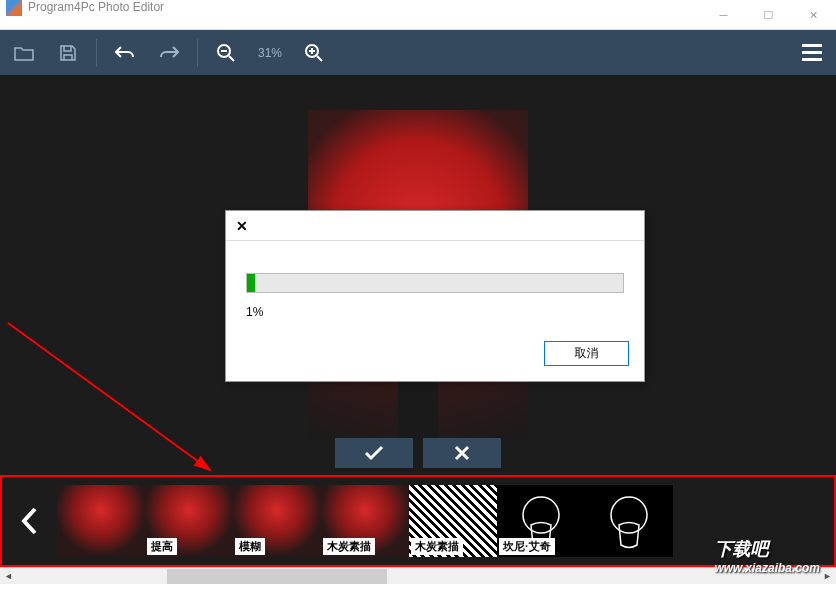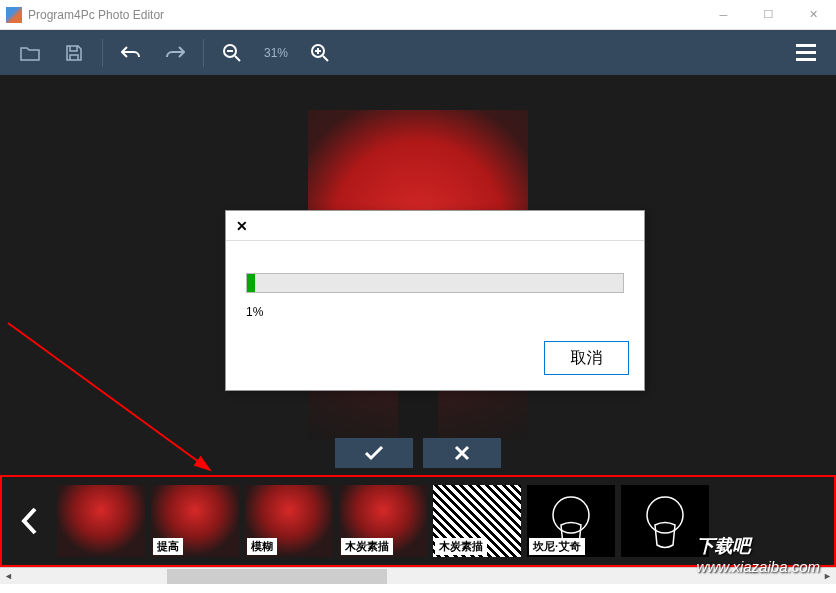--- a/index.html
+++ b/index.html
@@ -1,58 +1,58 @@
 <!DOCTYPE html>
 <html><head>
 <meta charset="utf-8">
 <style>
 *{margin:0;padding:0;box-sizing:border-box;font-family:"Microsoft YaHei","Segoe UI",sans-serif}
 body{width:836px;height:593px;background:#fff;overflow:hidden;position:relative}
-.titlebar{height:30px;background:#fff;display:flex;align-items:center;border-bottom:1px solid #e0e0e0;font-size:12px;color:#888}
+.titlebar{height:30px;background:#fff;display:flex;align-items:flex-start;border-bottom:1px solid #e0e0e0;font-size:12px;color:#888}
 .titlebar-icon{width:16px;height:16px;margin:0 6px;background:linear-gradient(135deg,#4a90d9 40%,#e07040 60%)}
 .titlebar-title{flex:1}
 .winbtns{display:flex}
 .winbtn{width:45px;height:30px;display:flex;align-items:center;justify-content:center;color:#999;font-size:11px}
-.toolbar{height:45px;background:#34495e;display:flex;align-items:center;padding:0 10px;gap:4px}
+.toolbar{height:45px;background:#34495e;display:flex;align-items:center;padding:0 4px;gap:4px}
 .tbtn{width:40px;height:35px;display:flex;align-items:center;justify-content:center;color:#9fb5c9}
 .tsep{width:1px;height:28px;background:#4a6278;margin:0 4px}
 .zoom-label{color:#9fb5c9;font-size:12px;margin:0 8px}
 .hamburger{margin-left:auto;width:40px;height:40px;display:flex;flex-direction:column;justify-content:center;align-items:center;gap:4px}
 .hamburger span{width:20px;height:3px;background:#fff}
 .canvas-area{height:400px;background:#1c1c1c;display:flex;align-items:center;justify-content:center;position:relative}
 .canvas-image{width:220px;height:330px;background:radial-gradient(circle at 50% 35%,#d62828 0%,#b01818 35%,#3a1818 55%,#1a1a1a 100%);position:relative;overflow:hidden}
 .samurai{position:absolute;bottom:0;left:50%;transform:translateX(-50%);width:140px;height:200px}
 .actionbar{position:absolute;bottom:0;left:0;right:0;height:45px;display:flex;align-items:center;justify-content:center;gap:10px}
 .actbtn{width:78px;height:30px;background:#34495e;display:flex;align-items:center;justify-content:center;color:#fff}
 .filter-strip{height:92px;background:#1c1c1c;display:flex;align-items:center;position:relative;border:2px solid red}
 .strip-nav{width:55px;height:100%;display:flex;align-items:center;justify-content:center;color:#fff;font-size:30px}
-.filter-items{display:flex;gap:6px;overflow:hidden;flex:1}
+.filter-items{display:flex;overflow:hidden;flex:1}
 .filter-item{width:88px;height:72px;position:relative;flex-shrink:0}
 .filter-item.selected{border:2px solid #ffd700}
 .filter-thumb{width:100%;height:100%;background:radial-gradient(circle at 50% 35%,#d62828 0%,#8a1818 40%,#2a1818 70%)}
 .filter-thumb.bw{background:repeating-linear-gradient(45deg,#fff 0 3px,#000 3px 6px)}
 .filter-thumb.sketch{background:linear-gradient(135deg,#ddd 30%,#fff 50%,#ccc 70%)}
 .filter-thumb.outline{background:#000}
 .filter-label{position:absolute;bottom:2px;left:2px;background:#fff;color:#000;font-size:11px;padding:1px 4px;font-weight:bold}
 .hscroll{height:17px;background:#f0f0f0;display:flex;align-items:center;border-top:1px solid #ccc}
 .hscroll-arrow{width:17px;height:17px;display:flex;align-items:center;justify-content:center;font-size:9px;color:#555}
 .hscroll-track{flex:1;height:17px;position:relative}
 .hscroll-thumb{position:absolute;left:150px;width:220px;height:15px;top:1px;background:#cdcdcd}
 .dialog{position:absolute;left:225px;top:210px;width:420px;background:#fff;border:1px solid #999;box-shadow:2px 2px 8px rgba(0,0,0,0.3);font-size:12px}
 .dialog-title{height:30px;display:flex;align-items:center;padding:0 10px;border-bottom:1px solid #ddd}
 .dialog-title span:first-child{flex:1}
 .dialog-close{font-size:14px;font-weight:bold;cursor:pointer}
 .dialog-body{padding:20px 20px 12px}
 .progress{width:100%;height:20px;border:1px solid #bbb;background:#e8e8e8;margin:12px 0;position:relative}
 .progress-fill{position:absolute;left:0;top:0;height:100%;width:2%;background:#0a0}
 .dialog-footer{display:flex;justify-content:flex-end;padding:10px 15px 15px}
-.dialog-btn{width:85px;height:34px;border:1px solid #0078d7;background:#fff;font-size:16px}
+.dialog-btn{width:85px;height:25px;border:1px solid #0078d7;background:#fff;font-size:12px}
 .annotation-arrow{position:absolute;left:0;top:315px;pointer-events:none}
 .watermark{position:absolute;right:16px;bottom:18px;color:#fff;font-size:18px;font-weight:bold;text-shadow:1px 1px 2px #000;font-style:italic;pointer-events:none}
-.watermark small{display:block;font-size:15px;font-weight:normal}
+.watermark small{display:block;font-size:12px;font-weight:bold}
 </style>
 </head>
 <body>
 
 <div class="titlebar">
   <div class="titlebar-icon"></div>
   <div class="titlebar-title">Program4Pc Photo Editor</div>
   <div class="winbtns">
     <div class="winbtn">─</div>
     <div class="winbtn">☐</div>

